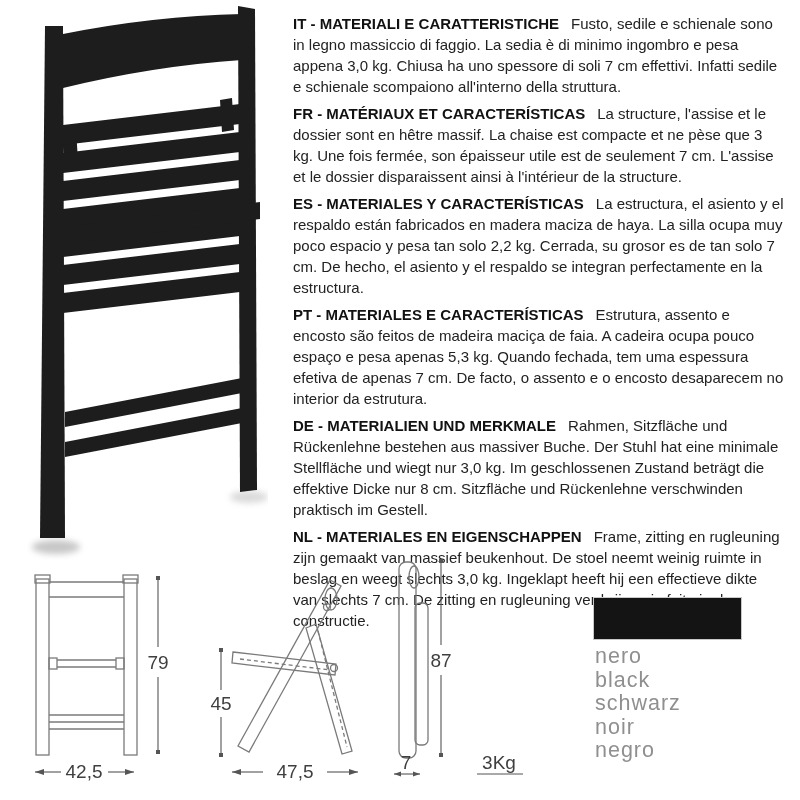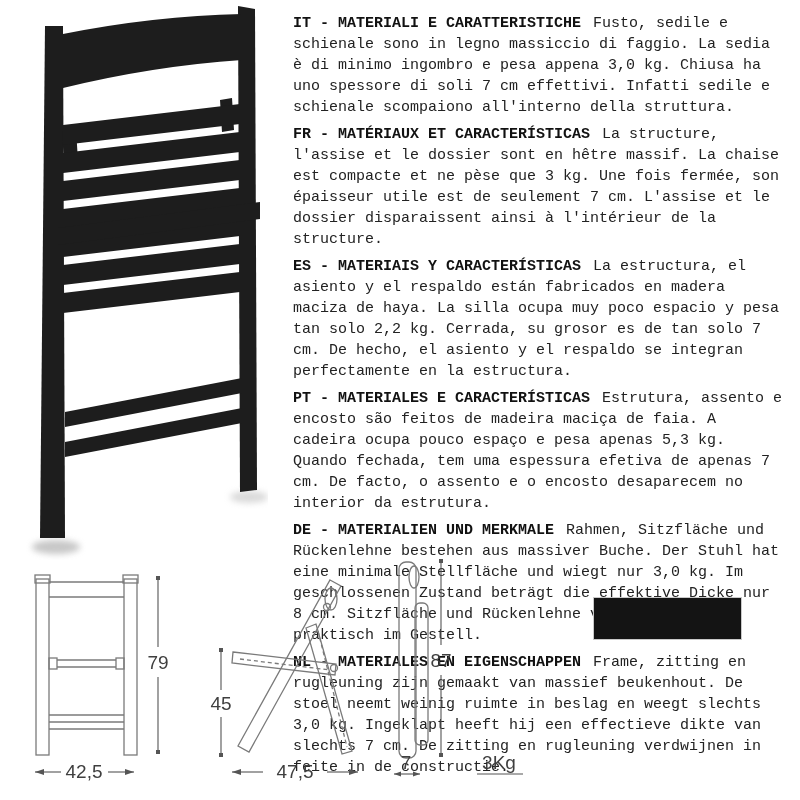--- a/index.html
+++ b/index.html
@@ -1,20 +1,20 @@
 <!DOCTYPE html>
 <html><head>
 <meta charset="utf-8">
 <style>
   html,body{margin:0;padding:0;background:#fff;}
   #page{position:relative;width:800px;height:800px;background:#ffffff;overflow:hidden;
         font-family:"Liberation Sans",sans-serif;color:#1c1c1c;}
 
   
-  .descriptions{position:absolute;left:293px;top:13px;width:492px;font-family:Liberation Mono, monospace;}
+  .descriptions{position:absolute;left:293px;top:13px;width:492px;}
   .desc{margin:0 0 6px 0;font-size:15px;line-height:21px;color:#222;}
   .lang-head{font-weight:bold;color:#111;margin-right:12px;}
 
   
   #chair-photo{position:absolute;left:18px;top:0px;}
 
   
   #drawings{position:absolute;left:0px;top:555px;}
   .dimtxt{font-family:"Liberation Sans",sans-serif;font-size:19px;fill:#3f3f3f;}
 
@@ -59,21 +59,21 @@
       <polygon points="40,228 242,202 242,219 40,245"></polygon>
 
       <polygon points="47,412 224,378 224,393 47,427"></polygon>
       <polygon points="47,442 224,408 224,423 47,457"></polygon>
     </g>
   </svg>
 
   <div class="descriptions">
     <p class="desc"><span class="lang-head">IT - MATERIALI E CARATTERISTICHE</span><span>Fusto, sedile e schienale sono in legno massiccio di faggio. La sedia è di minimo ingombro e pesa appena 3,0 kg. Chiusa ha uno spessore di soli 7 cm effettivi. Infatti sedile e schienale scompaiono all'interno della struttura.</span></p>
     <p class="desc"><span class="lang-head">FR - MATÉRIAUX ET CARACTERÍSTICAS</span><span>La structure, l'assise et le dossier sont en hêtre massif. La chaise est compacte et ne pèse que 3 kg. Une fois fermée, son épaisseur utile est de seulement 7 cm. L'assise et le dossier disparaissent ainsi à l'intérieur de la structure.</span></p>
-    <p class="desc"><span class="lang-head">ES - MATERIAIS Y CARACTERÍSTICAS</span><span>La estructura, el asiento y el respaldo están fabricados en madera maciza de haya. La silla ocupa muy poco espacio y pesa tan solo 2,2 kg. Cerrada, su grosor es de tan solo 7 cm. De hecho, el asiento y el respaldo se integran perfectamente en la estructura.</span></p>
+    <p class="desc"><span class="lang-head">ES - MATERIALES Y CARACTERÍSTICAS</span><span>La estructura, el asiento y el respaldo están fabricados en madera maciza de haya. La silla ocupa muy poco espacio y pesa tan solo 2,2 kg. Cerrada, su grosor es de tan solo 7 cm. De hecho, el asiento y el respaldo se integran perfectamente en la estructura.</span></p>
     <p class="desc"><span class="lang-head">PT - MATERIALES E CARACTERÍSTICAS</span><span>Estrutura, assento e encosto são feitos de madeira maciça de faia. A cadeira ocupa pouco espaço e pesa apenas 5,3 kg. Quando fechada, tem uma espessura efetiva de apenas 7 cm. De facto, o assento e o encosto desaparecem no interior da estrutura.</span></p>
     <p class="desc"><span class="lang-head">DE - MATERIALIEN UND MERKMALE</span><span>Rahmen, Sitzfläche und Rückenlehne bestehen aus massiver Buche. Der Stuhl hat eine minimale Stellfläche und wiegt nur 3,0 kg. Im geschlossenen Zustand beträgt die effektive Dicke nur 8 cm. Sitzfläche und Rückenlehne verschwinden praktisch im Gestell.</span></p>
     <p class="desc"><span class="lang-head">NL - MATERIALES EN EIGENSCHAPPEN</span><span>Frame, zitting en rugleuning zijn gemaakt van massief beukenhout. De stoel neemt weinig ruimte in beslag en weegt slechts 3,0 kg. Ingeklapt heeft hij een effectieve dikte van slechts 7 cm. De zitting en rugleuning verdwijnen in feite in de constructie.</span></p>
   </div>
 
   <svg id="drawings" width="800" height="245" viewBox="0 0 800 245">
     <g stroke="#7a7a7a" stroke-width="1.3" fill="none">
 
       <g>
         <rect x="35" y="20" width="15" height="8"></rect>
@@ -141,14 +141,21 @@
     <text class="dimtxt" x="158" y="114" text-anchor="middle">79</text>
     <text class="dimtxt" x="84" y="223" text-anchor="middle">42,5</text>
     <text class="dimtxt" x="221" y="155" text-anchor="middle">45</text>
     <text class="dimtxt" x="295" y="223" text-anchor="middle">47,5</text>
     <text class="dimtxt" x="441" y="112" text-anchor="middle">87</text>
     <text class="dimtxt" x="406" y="214" text-anchor="middle">7</text>
     <text class="dimtxt" x="499" y="214" text-anchor="middle">3Kg</text>
   </svg>
 
   <div class="swatch"></div>
+  <div class="color-names">
+    <div>nero</div>
+    <div>black</div>
+    <div>schwarz</div>
+    <div>noir</div>
+    <div>negro</div>
+  </div>
 
 </div>
 
 </body></html>

